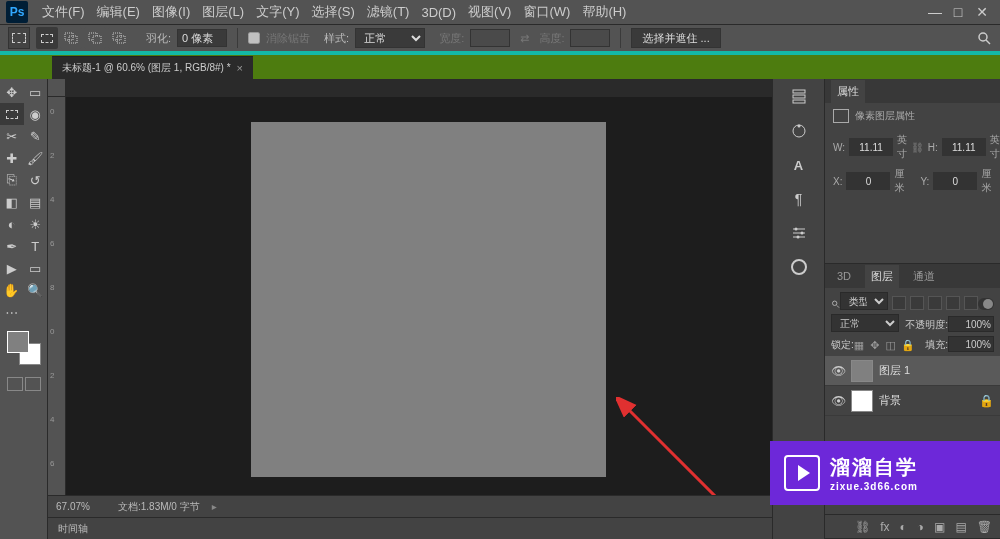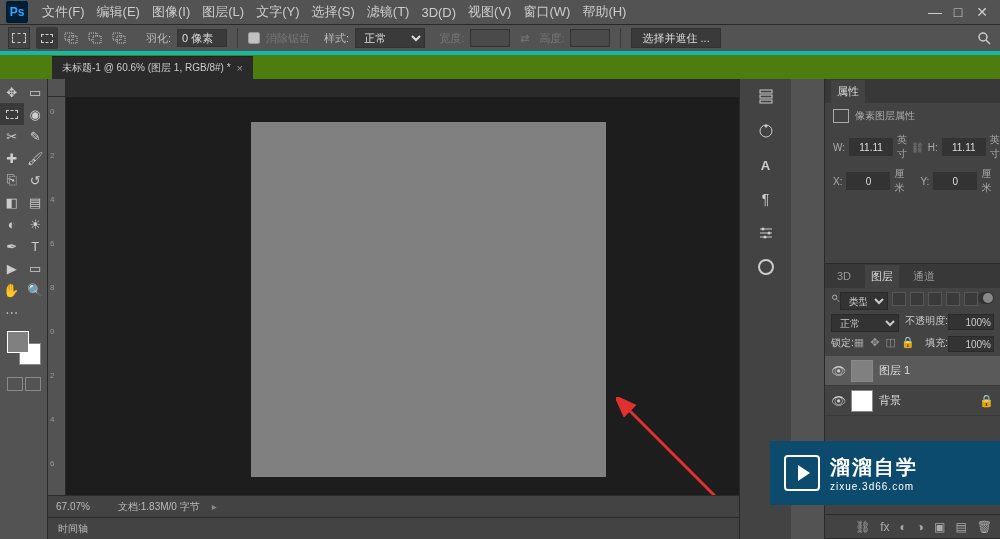--- a/index.html
+++ b/index.html
@@ -55,59 +55,59 @@
 .arrow-annotation{ position:absolute; pointer-events:none; }
 
 .statusbar{ height:22px; background:#434343; display:flex; align-items:center; font-size:10px; color:#bbb; padding:0 8px; gap:12px; border-top:1px solid #2a2a2a;}
 .status-zoom{ width:50px;}
 .timeline-bar{ height:22px; background:#434343; display:flex; align-items:center; padding:0 10px; font-size:10px; color:#bbb; border-top:1px solid #2a2a2a;}
 
 
 .right-dock{ width:52px; background:#434343; border-left:1px solid #2a2a2a; display:flex; flex-direction:column; align-items:center; padding-top:6px; gap:10px;}
 .dock-icon{ width:24px; height:24px; color:#ccc; display:flex; align-items:center; justify-content:center; font-size:14px;}
 
-.panels{ width:176px; background:#434343; display:flex; flex-direction:column; border-left:1px solid #2a2a2a;margin-left:33px;}
+.panels{ width:176px; background:#434343; display:flex; flex-direction:column; border-left:1px solid #2a2a2a;}
 .panel{ border-bottom:1px solid #2a2a2a; display:flex; flex-direction:column;}
 .panel-tabs{ height:24px; display:flex; align-items:center; padding:0 6px; gap:8px; background:#383838;}
 .panel-tab{ font-size:11px; color:#999; padding:4px 6px;}
 .panel-tab.active{ background:#434343; color:#ddd;}
 .panel-body{ padding:6px 8px; font-size:10px; color:#aaa; flex:1;}
 .prop-row{ display:flex; align-items:center; gap:4px; margin-bottom:6px;}
 .prop-input{ background:#333; border:none; color:#ddd; width:44px; height:18px; font-size:10px; text-align:center; padding:0 2px;}
 .prop-unit{ font-size:10px; color:#aaa;}
 .link-icon{ width:14px; height:14px; color:#888; display:flex; align-items:center; justify-content:center;}
 
 
 .layers-controls{ padding:4px 6px; display:flex; flex-direction:column; gap:4px; background:#434343;}
-.lc-row{ display:flex; align-items:flex-start; gap:0; font-size:10px;}
+.lc-row{ display:flex; align-items:flex-end; gap:0; font-size:10px;}
 .lc-select{ background:#333; border:1px solid #2a2a2a; color:#ccc; height:18px; font-size:10px; flex:0 0 auto; padding:0 4px;}
 .lc-pct{ background:#333; border:1px solid #2a2a2a; color:#ccc; width:46px; height:16px; font-size:10px; text-align:right; padding-right:2px;}
 .lc-filter-icons{ display:flex; gap:4px; margin-left:4px;}
 .fi{ width:14px; height:14px; border:1px solid #555; background:#3a3a3a;}
 .switch{ width:22px; height:12px; background:#333; border-radius:6px; position:relative; margin-left:auto;}
 .switch::after{ content:""; position:absolute; right:1px; top:1px; width:10px; height:10px; background:#888; border-radius:50%;}
 .lock-icons{ display:flex; gap:6px; align-items:center; color:#999; font-size:11px;}
 .layers-list{ flex:1; background:#434343; overflow:hidden;}
 .layer-row{ display:flex; align-items:center; height:30px; padding:0 6px; gap:6px; border-bottom:1px solid #3a3a3a;}
 .layer-row.selected{ background:#5a5a5a;}
 .eye{ width:14px; height:14px; color:#ccc; font-size:12px;}
 .layer-thumb{ width:22px; height:22px; border:1px solid #888;}
 .layer-thumb.gray{ background:#808080;}
 .layer-thumb.white{ background:#fff;}
 .layer-name{ font-size:11px; color:#ddd;}
 .layer-lock{ margin-left:auto; color:#ccc; font-size:12px;}
 .layers-footer{ height:24px; background:#434343; display:flex; align-items:center; justify-content:flex-end; gap:10px; padding:0 8px; border-top:1px solid #2a2a2a; color:#aaa; font-size:12px;}
 
 
-.watermark{ position:absolute; right:0; bottom:34px; width:230px; height:64px; background:#0c4a6e; display:flex; align-items:center; gap:10px; padding:0 14px; color:#fff;}
+.watermark{ position:absolute; right:0; bottom:34px; width:230px; height:64px; background:#6d28d9; display:flex; align-items:center; gap:10px; padding:0 14px; color:#fff;}
 .wm-play{ width:36px; height:36px; border:2px solid #fff; border-radius:4px; display:flex; align-items:center; justify-content:center;}
 .wm-tri{ width:0; height:0; border-left:12px solid #fff; border-top:8px solid transparent; border-bottom:8px solid transparent; margin-left:3px;}
 .wm-text{ display:flex; flex-direction:column;}
 .wm-cn{ font-size:20px; font-weight:bold; letter-spacing:2px;}
-.wm-en{ font-size:10px; letter-spacing:1px;}
+.wm-en{ font-size:10px; letter-spacing:1px;font-weight:bold;}
 
 svg{ display:block;}
 </style>
 </head>
 <body>
 
 <div class="menubar">
   <div class="ps-logo">Ps</div>
   <div class="menu-item">文件(F)</div>
   <div class="menu-item">编辑(E)</div>

